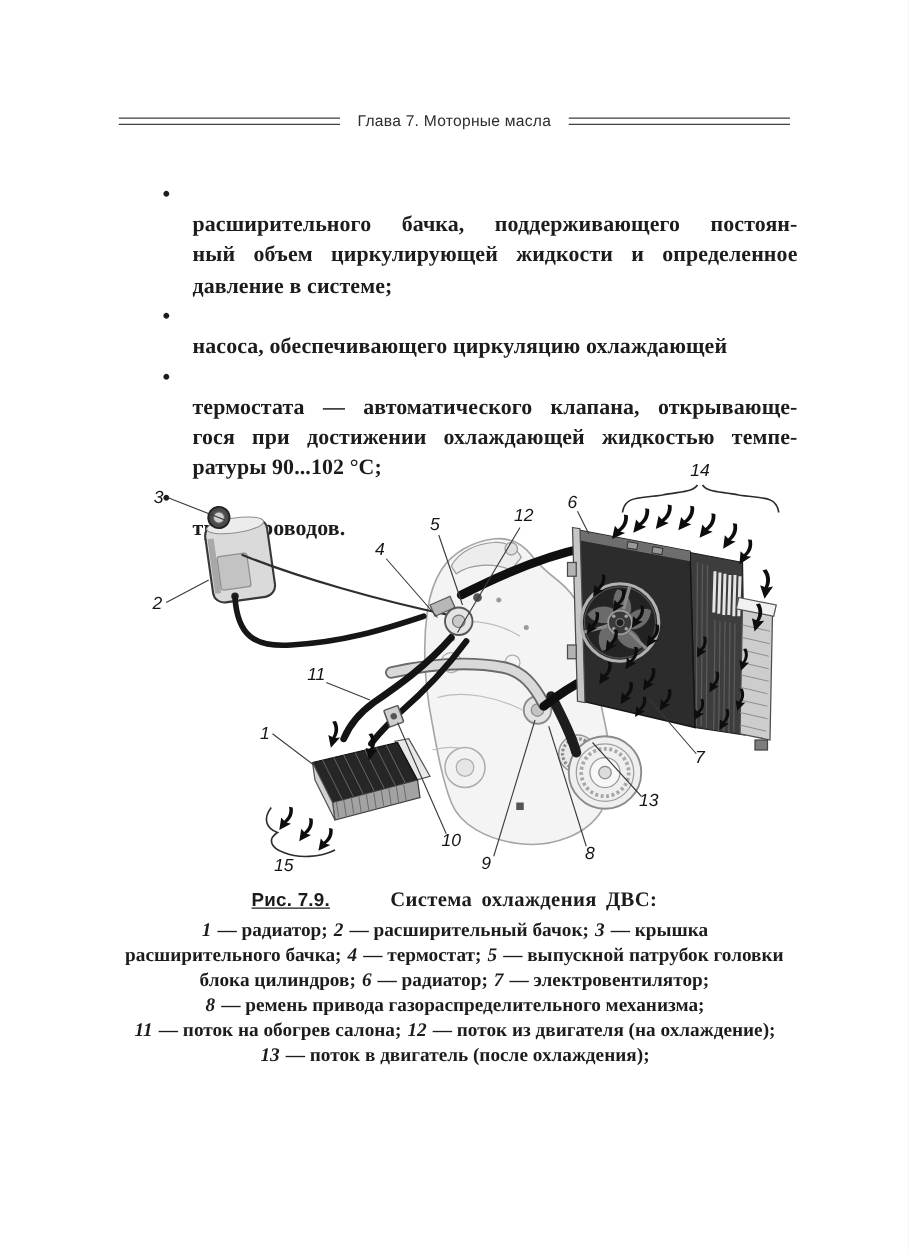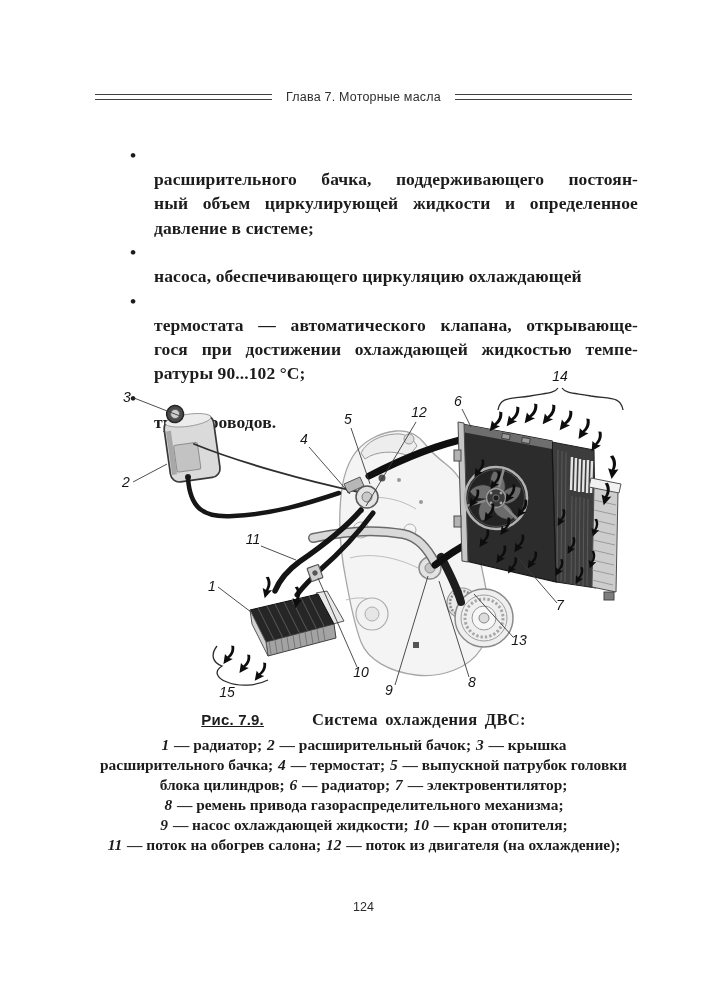--- a/index.html
+++ b/index.html
@@ -311,18 +311,17 @@
 
   <div class="caption">
     <div class="cap-title">
       <span class="fig">Рис. 7.9.</span>
       <span class="tt">Система охлаждения ДВС:</span>
     </div>
     <div class="cap-line"><span class="num">1</span><span> — радиатор; </span><span class="num">2</span><span> — расширительный бачок; </span><span class="num">3</span><span> — крышка</span></div>
     <div class="cap-line"><span>расширительного бачка; </span><span class="num">4</span><span> — термостат; </span><span class="num">5</span><span> — выпускной патрубок головки</span></div>
     <div class="cap-line"><span>блока цилиндров; </span><span class="num">6</span><span> — радиатор; </span><span class="num">7</span><span> — электровентилятор;</span></div>
     <div class="cap-line"><span class="num">8</span><span> — ремень привода газораспределительного механизма;</span></div>
-    <div class="cap-line"><span class="num">9</span><span> — насос охлаждающей жидкости; </span><span class="num">10</span><span> — кран отопителя;</span></div>
     <div class="cap-line"><span class="num">11</span><span> — поток на обогрев салона; </span><span class="num">12</span><span> — поток из двигателя (на охлаждение);</span></div>
+    <div class="cap-line"><span class="num">13</span><span> — поток в двигатель (после охлаждения);</span></div>
   </div>
 
-  <div class="pageno">124</div>
 </div>
 
 </body></html>

